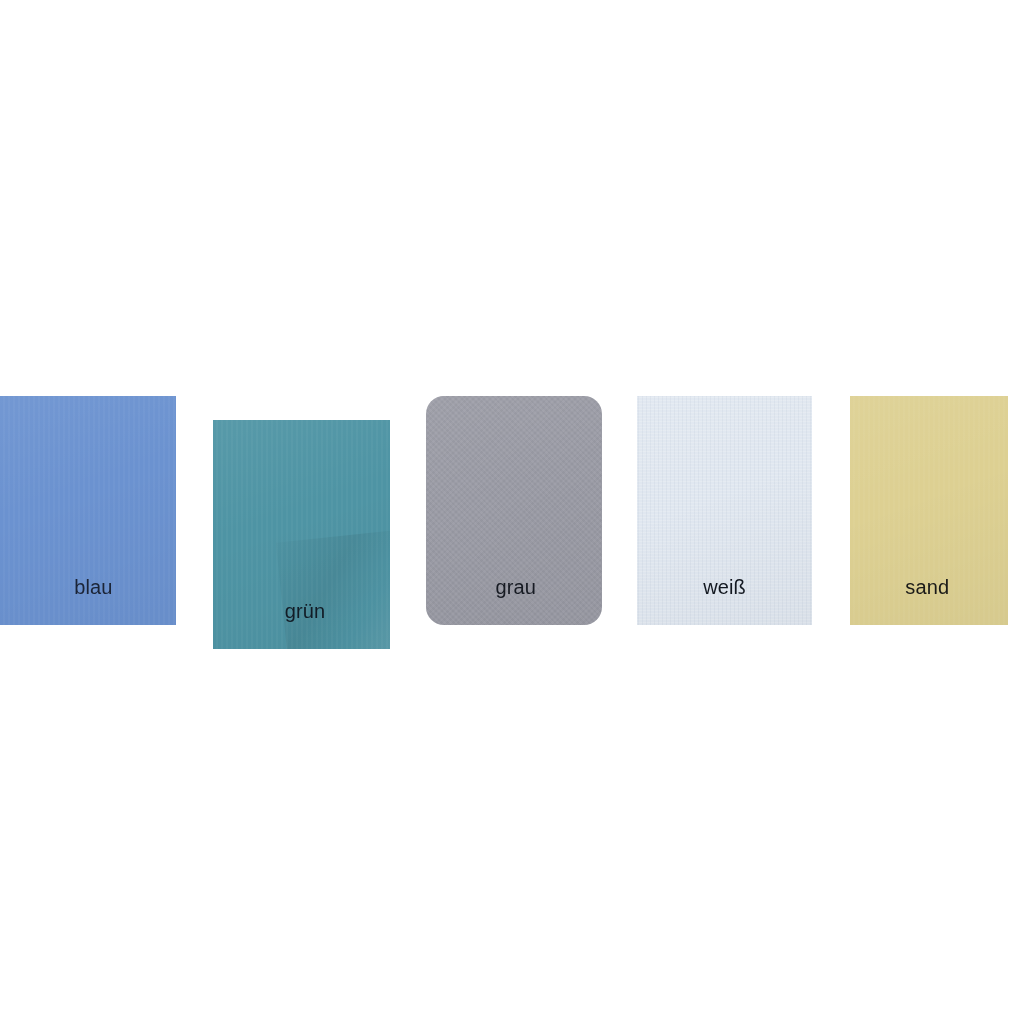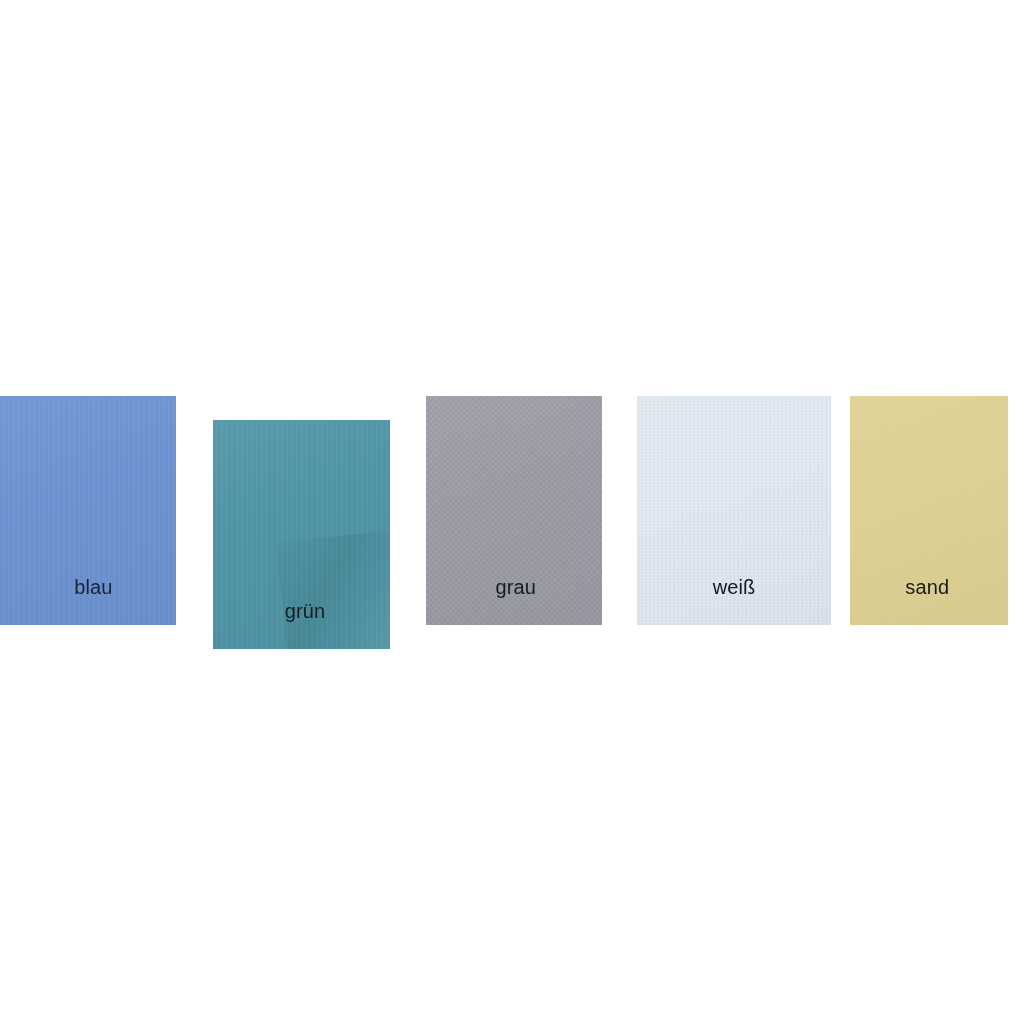--- a/index.html
+++ b/index.html
@@ -139,27 +139,27 @@
       <div class="light"></div>
       <div class="swatch-label" style="color: rgb(27, 36, 54); top: 181px; transform: translateX(5.28px);">blau</div>
     </div>
     <div class="swatch" style="left: 213px; top: 396px; width: 177px; height: 229px; margin-top: 24px;">
       <div class="swatch-fill" style="background: rgb(78, 148, 164);"></div>
       <div class="tex-soft"></div>
       <div class="fold-shade"></div>
       <div class="light"></div>
       <div class="swatch-label" style="color: rgb(18, 28, 38); top: 181px; transform: translateX(3.54px);">grün</div>
     </div>
-    <div class="swatch" style="left: 426px; top: 396px; width: 176px; height: 229px;">
+    <div class="swatch" style="left: 426px; top: 396px; width: 176px; height: 229px; border-radius: 18px;">
       <div class="swatch-fill" style="background: rgb(154, 155, 165);"></div>
       <div class="tex-twill"></div>
       <div class="light"></div>
       <div class="swatch-label" style="color: rgb(23, 27, 35); top: 181px; transform: translateX(1.76px);">grau</div>
     </div>
-    <div class="swatch" style="left: 637px; top: 396px; width: 194px; height: 229px;">
+    <div class="swatch" style="left: 637px; top: 396px; width: 175px; height: 229px;">
       <div class="swatch-fill" style="background: rgb(224, 231, 240);"></div>
       <div class="tex-linen"></div>
       <div class="light"></div>
       <div class="swatch-label" style="color: rgb(19, 24, 32); top: 181px; transform: translateX(0px);">weiß</div>
     </div>
     <div class="swatch" style="left: 850px; top: 396px; width: 158px; height: 229px;">
       <div class="swatch-fill" style="background: rgb(221, 208, 146);"></div>
       <div class="tex-soft"></div>
       <div class="light"></div>
       <div class="swatch-label" style="color: rgb(26, 26, 24); top: 181px; transform: translateX(-1.74px);">sand</div>

